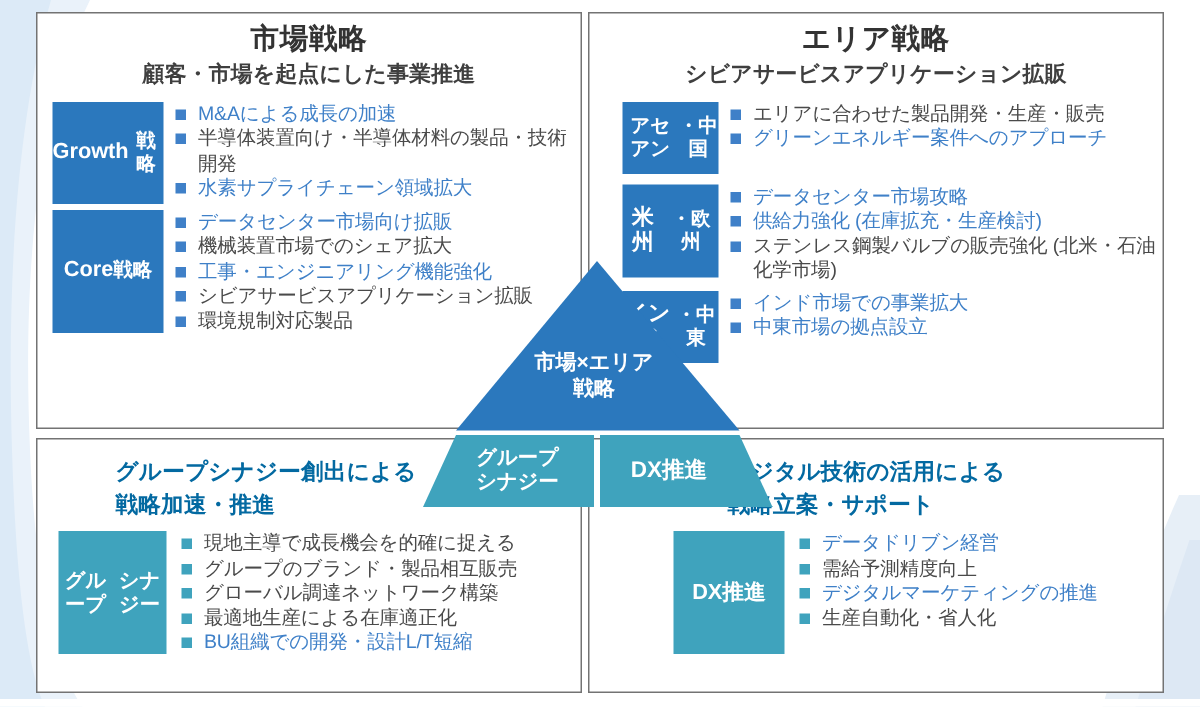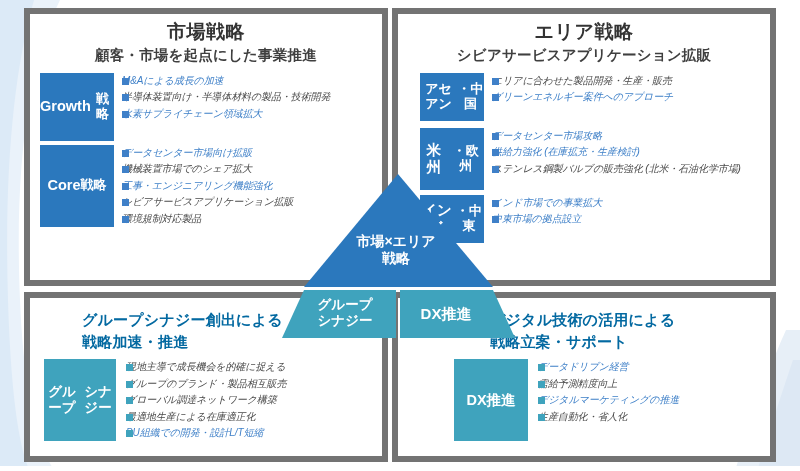--- a/index.html
+++ b/index.html
@@ -12,21 +12,21 @@
   }
   .stage{position:absolute;left:0;top:0;width:800px;height:471px;overflow:hidden;}
 
   
   .bg-deco{position:absolute;left:0;top:0;width:800px;height:471px;z-index:0;}
 
   
   .card{
     position:absolute;
     background:#ffffff;
-    border:6px solid #737373;
+    border:1px solid #737373;
     box-sizing:border-box;
     z-index:2;
   }
   #card-market{left:24px;top:8px;width:364px;height:278px;}
   #card-area{left:392px;top:8px;width:384px;height:278px;}
   #card-synergy{left:24px;top:292px;width:364px;height:170px;}
   #card-dx{left:392px;top:292px;width:384px;height:170px;}
 
   .card-head{text-align:center;padding-top:6px;}
   .card-title{
@@ -47,23 +47,23 @@
     display:flex;flex-direction:row;align-items:center;justify-content:center;
     line-height:1.15;box-sizing:border-box;flex:0 0 auto;
   }
   .chip .l1{font-size:14.5px;}
   .chip .l2{font-size:13px;}
   .chip.blue{background:#2b78bd;}
   .chip.teal{background:#3fa3bd;}
 
   ul.bl{list-style:none;margin:0;padding:0;flex:1 1 auto;}
   ul.bl li{
-    position:relative;
-    font-size:10px;line-height:16.5px;
-    letter-spacing:-0.1px;white-space:normal;font-style:italic;
+    position:relative;padding-left:15px;
+    font-size:13px;line-height:16.5px;
+    letter-spacing:-0.1px;white-space:normal;
   }
   ul.bl li::before{
     content:"";position:absolute;left:0;top:5px;
     width:7px;height:7px;background:#3f80c8;
   }
   ul.bl.tealb li::before{background:#3fa3bd;}
   li.c-blue{color:#3f80c8;}
   li.c-dark{color:#4a4a4a;}
   .pyr-label{
     position:absolute;z-index:7;color:#ffffff;font-weight:bold;text-align:center;

